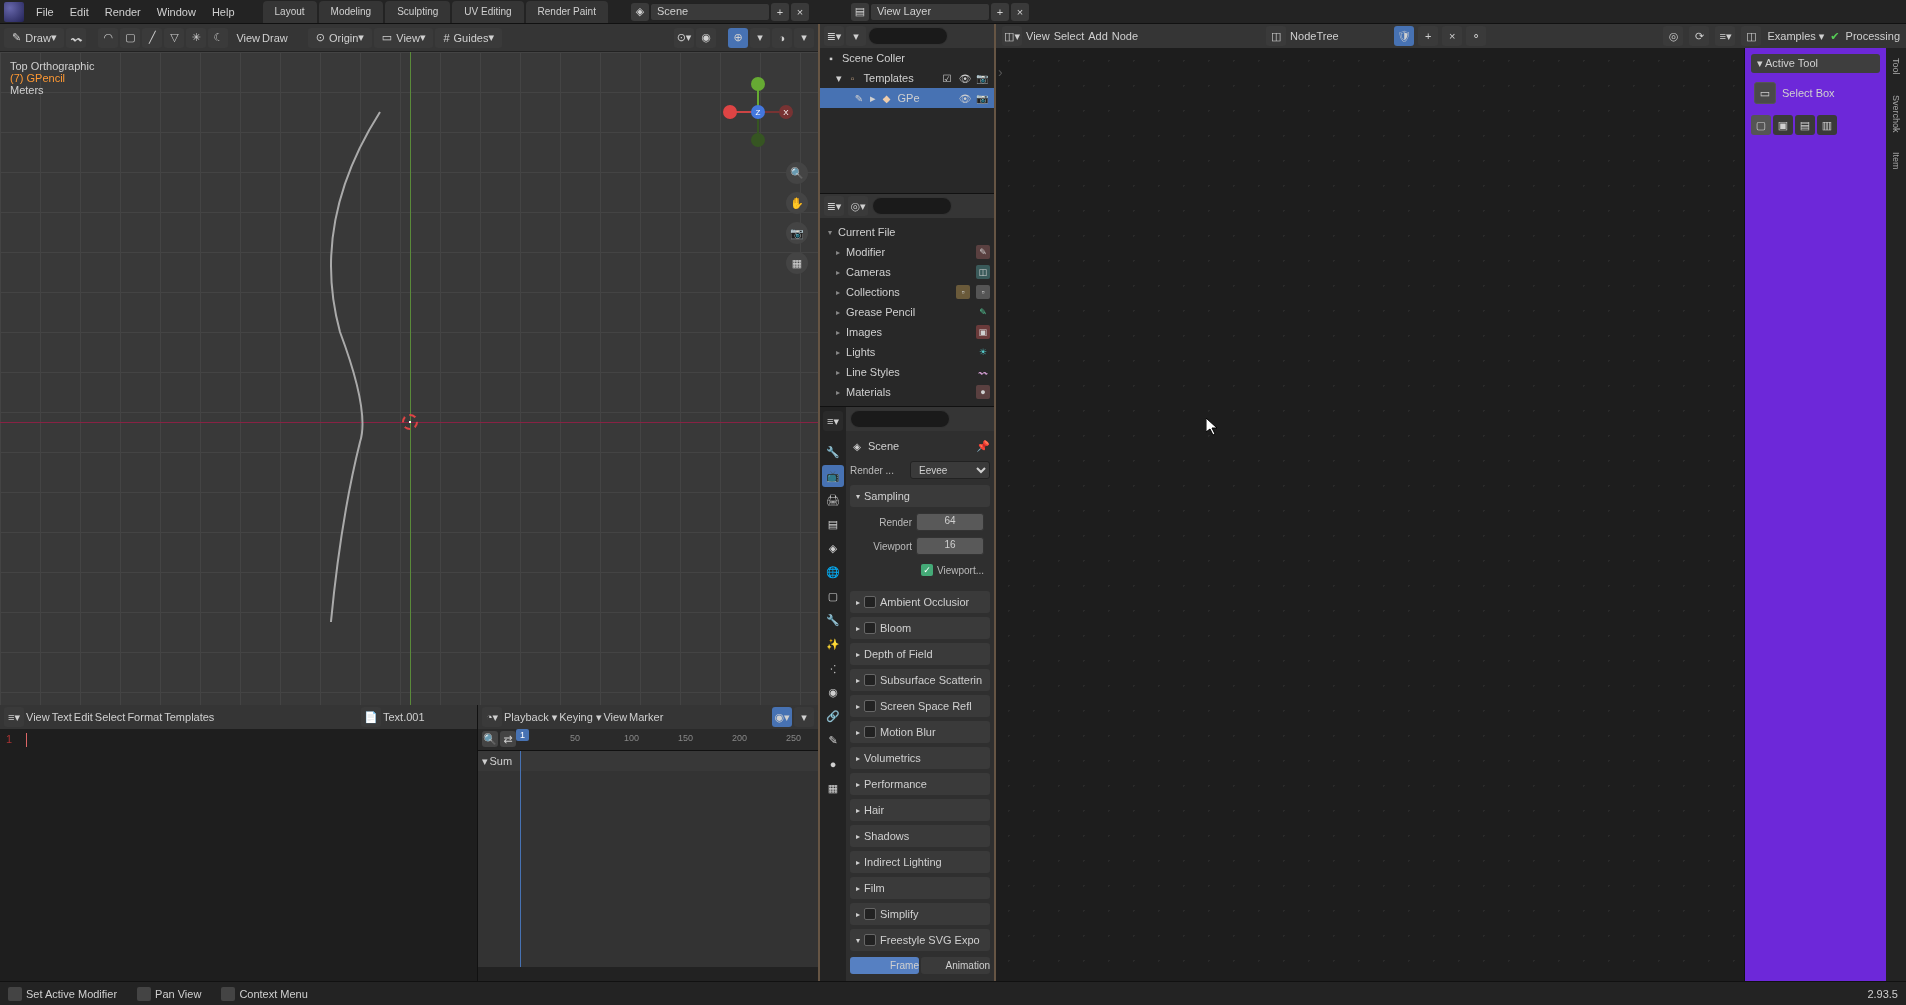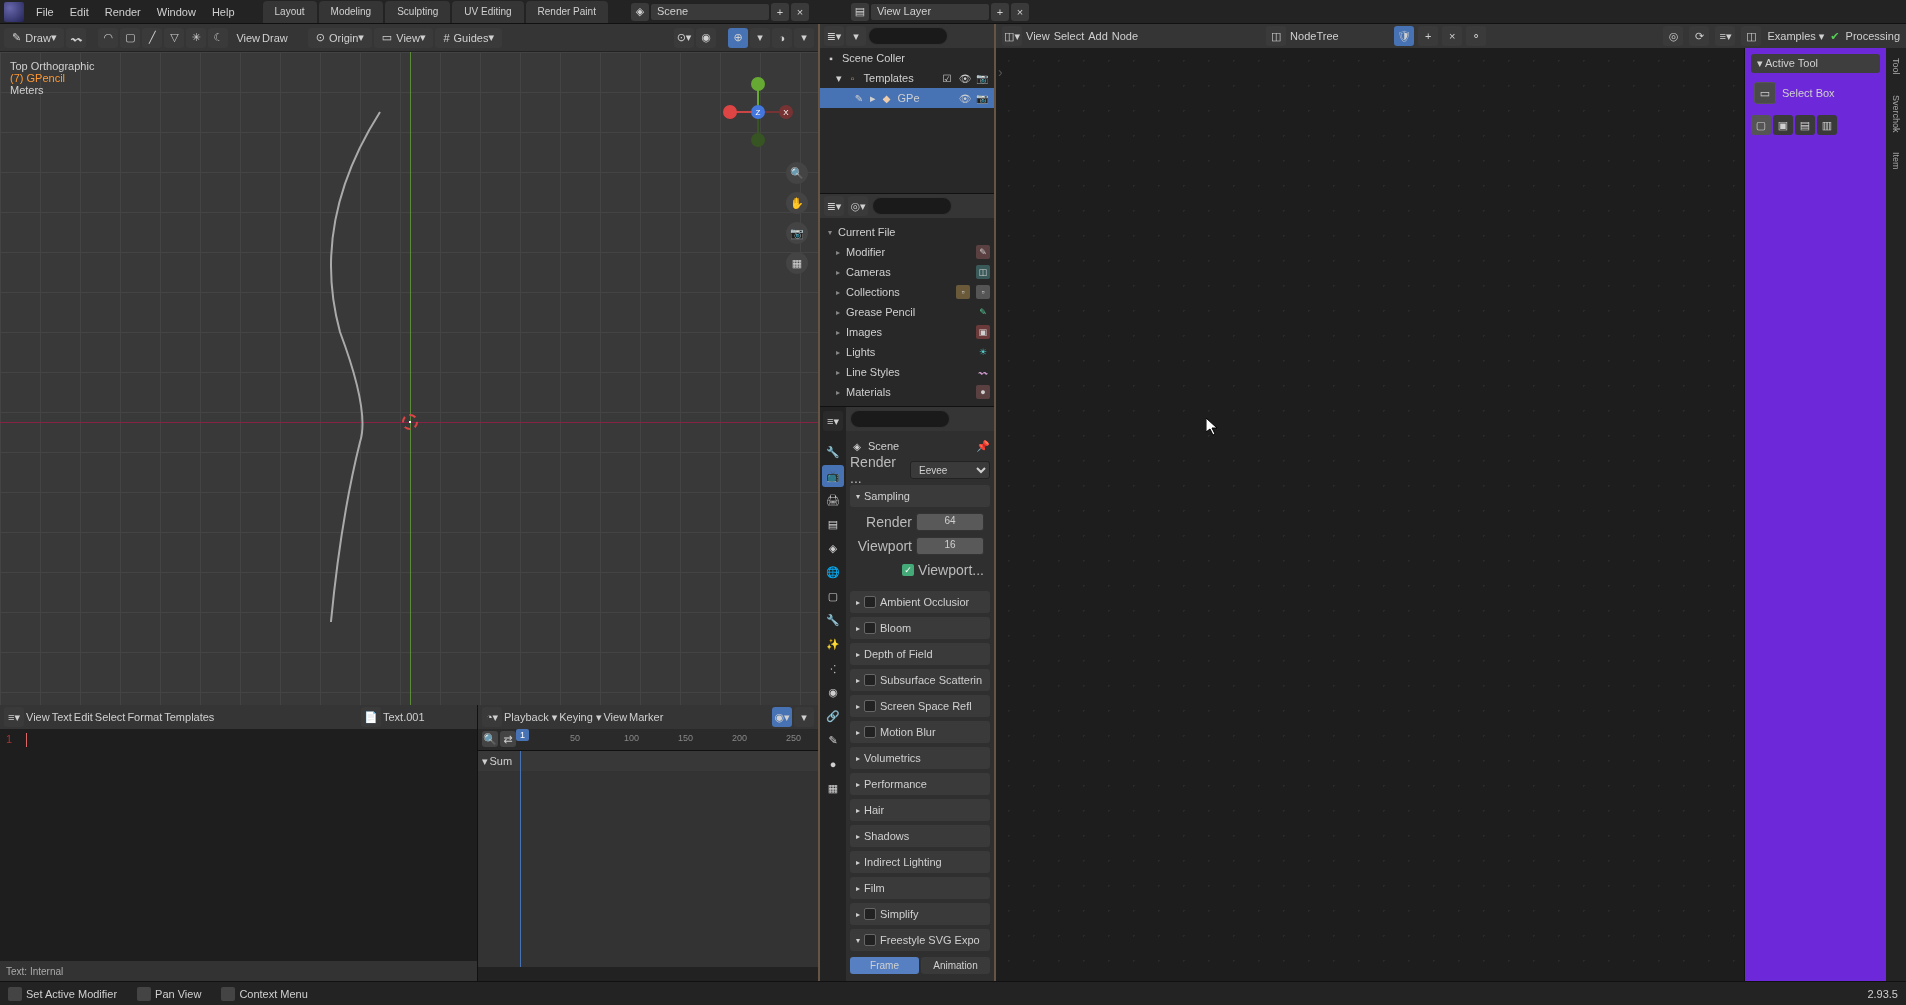--- a/index.html
+++ b/index.html
@@ -66,30 +66,30 @@
 .db-row { display:flex; align-items:center; height:20px; gap:6px; padding-left:12px; }
 .db-row .chev { font-size:8px; color:#888; }
 .db-row .lbl {}
 .db-row .ico { width:14px; height:14px; border-radius:2px; display:flex; align-items:center; justify-content:center; font-size:9px; }
 .properties { flex:1; background:#2f2f2f; display:flex; }
 .prop-tabs { width:26px; background:#232323; display:flex; flex-direction:column; align-items:center; padding-top:4px; gap:2px; }
 .prop-tabs .pt { width:22px; height:22px; border-radius:3px; display:flex; align-items:center; justify-content:center; }
 .prop-tabs .pt.active { background:#4772b3; }
 .prop-body { flex:1; padding:4px; overflow:hidden; }
 .prop-row { display:flex; align-items:center; height:22px; gap:4px; margin-bottom:2px; }
-.prop-row .lbl { font-size:14px; color:#bbb; }
+.prop-row .lbl { font-size:10px; color:#bbb; }
 .prop-row input, .prop-row .field { background:#595959; border:1px solid #333; border-radius:3px; padding:1px 6px; height:18px; text-align:center; flex:1; font-size:10px; }
 .prop-row select { background:#3a3a3a; border:1px solid #222; border-radius:3px; height:18px; padding:0 4px; flex:1; font-size:10px; }
 .panel { margin-top:4px; }
 .panel-h { display:flex; align-items:center; height:22px; background:#3a3a3a; border-radius:3px; padding:0 6px; gap:4px; }
 .panel-h .chev { font-size:8px; }
 .panel-h .cb { width:12px; height:12px; border:1px solid #666; background:#222; border-radius:2px; }
 .panel-body { padding:4px 6px; }
 .prop-footer-tabs { display:flex; gap:2px; margin-top:6px; }
-.prop-footer-tabs .ft { flex:1; background:#3a3a3a; text-align:center; padding:3px 0; border-radius:3px; font-size:10px; }
+.prop-footer-tabs .ft { flex:1; background:#3a3a3a; text-align:right; padding:3px 0; border-radius:3px; font-size:10px; }
 .prop-footer-tabs .ft.active { background:#5680c2; }
 .col-right { flex:1; display:flex; flex-direction:column; background:#1d1d1d; }
 .node-header { height:24px; background:#353535; display:flex; align-items:center; padding:0 6px; gap:4px; }
 .node-status { display:flex; align-items:center; gap:6px; margin-left:auto; }
 .node-body { flex:1; display:flex; }
 .node-canvas { flex:1; background:#1d1d1d; position:relative; background-image:radial-gradient(#2a2a2a 1px, transparent 1px); background-size:25px 25px; }
 .node-side { width:142px; background:#6d28d9; border-left:1px solid #111; padding:6px; }
 .node-side-h { background:#3e3e3e; padding:3px 6px; border-radius:3px; margin-bottom:6px; }
 .node-tool { display:flex; align-items:center; gap:6px; padding:3px; border-radius:3px; }
 .node-tool .tico { width:22px; height:22px; background:#4a4a4a; border:1px solid #555; border-radius:3px; }
@@ -209,21 +209,20 @@
           <div class="menu-item">Format</div>
           <div class="menu-item">Templates</div>
           <div class="spacer"></div>
           <div class="hdr-btn">📄</div>
           <div class="scene-input" style="width:90px">Text.001</div>
         </div>
         <div class="te-body">
           <span class="ln">1</span>
           <span style="position:absolute;left:26px;top:4px;width:1px;height:14px;background:#d66"></span>
         </div>
-        <div class="te-footer">Text: Internal</div>
       </div>
       <div class="dopesheet">
         <div class="ds-header">
           <div class="hdr-btn">◔▾</div>
           <div class="menu-item"><span>Playback</span> ▾</div>
           <div class="menu-item"><span>Keying</span> ▾</div>
           <div class="menu-item">View</div>
           <div class="menu-item">Marker</div>
           <div class="spacer"></div>
           <div class="hdr-btn active">◉▾</div>

